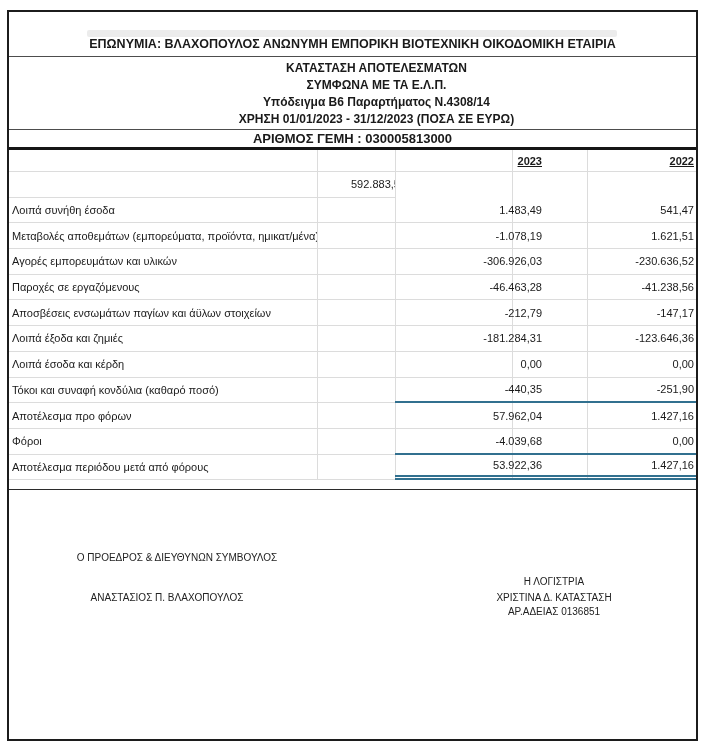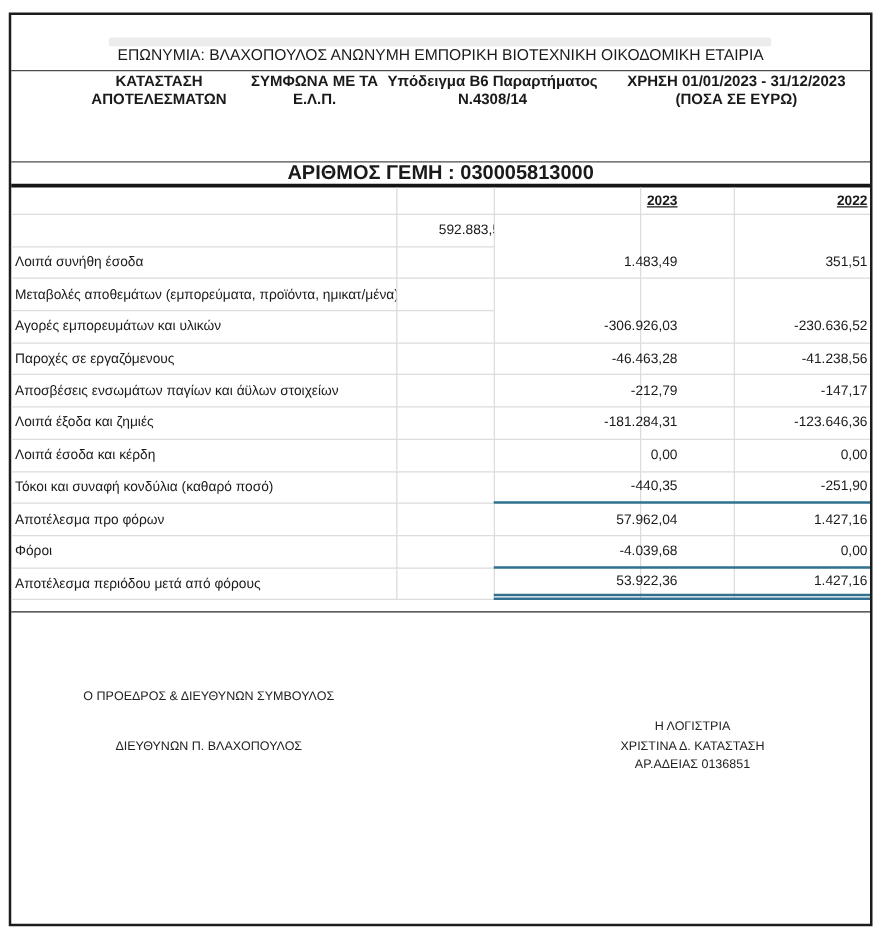--- a/index.html
+++ b/index.html
@@ -14,33 +14,33 @@
   }
   
   .scan-artifact{
     position:absolute;left:78px;top:18px;width:530px;height:7px;
     background:#ececec;border-radius:2px;
   }
   .title-row{
     position:absolute;left:0;top:0;width:100%;height:45px;
     display:flex;align-items:flex-end;justify-content:center;
     border-bottom:1px solid #4d4d4d;box-sizing:border-box;
-    font-weight:normal;font-size:12.5px;padding-bottom:5px;
+    font-weight:bold;font-size:12.5px;padding-bottom:5px;
   }
   .head-block{
     position:absolute;left:0;top:46px;width:100%;height:72px;
     border-bottom:1px solid #4d4d4d;box-sizing:border-box;
-    display:flex;flex-direction:row;justify-content:space-evenly;
+    display:flex;flex-direction:column;justify-content:space-evenly;
     text-align:center;font-weight:bold;font-size:12px;padding-left:48px;
   }
   .registry-row{
     position:absolute;left:0;top:118px;width:100%;height:20px;
     border-bottom:3px solid #151515;box-sizing:border-box;
     display:flex;align-items:center;justify-content:center;
-    font-weight:bold;font-size:16px;
+    font-weight:bold;font-size:13px;
   }
   
   .fin-table{position:absolute;left:0;top:138px;width:100%;height:330px;}
   .vline{position:absolute;top:0;height:330px;width:1px;background:#dcdcdc;}
   .vl-1{left:308px}.vl-2{left:386px}.vl-3{left:503px}.vl-4{left:578px}
   .t-row{
     position:relative;display:grid;grid-template-columns:308px 78px 1fr;
     height:25.7px;box-sizing:border-box;font-size:11px;
   }
   .t-row.head{height:22px;}
@@ -55,21 +55,21 @@
   .head .v23 span,.head .v22 span{font-weight:bold;text-decoration:underline;}
   .t-row.rule-single .cell.vals{border-bottom:2px solid #31708f;justify-content:space-between;}
   .t-row.rule-double .cell.vals{border-bottom:5px double #31708f;}
   
   .section-sep{
     position:absolute;left:0;top:477px;width:100%;height:0;
     border-top:1.5px solid #2b2b2b;
   }
   
   .sig{position:absolute;text-align:center;font-size:10px;color:#222;}
-  .sig-left-title{left:0;top:540px;width:316px;}
+  .sig-left-title{left:10px;top:540px;width:316px;}
   .sig-left-name{left:0;top:580px;width:316px;}
   .sig-right-title{left:400px;top:564px;width:290px;}
   .sig-right-name{left:400px;top:580px;width:290px;}
   .sig-right-lic{left:400px;top:594px;width:290px;}
 </style>
 </head>
 <body>
 
 <div class="page">
 
@@ -107,27 +107,31 @@
         <div class="v23">592.883,50</div>
         <div class="v22">394.981,79</div>
       </div>
     </div>
 
     <div class="t-row">
       <div class="cell lbl">Λοιπά συνήθη έσοδα</div>
       <div class="cell"></div>
       <div class="cell vals">
         <div class="v23">1.483,49</div>
-        <div class="v22">351,51</div>
+        <div class="v22">541,47</div>
       </div>
     </div>
 
     <div class="t-row">
       <div class="cell lbl">Μεταβολές αποθεμάτων (εμπορεύματα, προϊόντα, ημικατ/μένα)</div>
       <div class="cell"></div>
+      <div class="cell vals">
+        <div class="v23">-1.078,19</div>
+        <div class="v22">1.621,51</div>
+      </div>
     </div>
 
     <div class="t-row">
       <div class="cell lbl">Αγορές εμπορευμάτων και υλικών</div>
       <div class="cell"></div>
       <div class="cell vals">
         <div class="v23">-306.926,03</div>
         <div class="v22">-230.636,52</div>
       </div>
     </div>
@@ -201,18 +205,18 @@
       <div class="cell vals">
         <div class="v23">53.922,36</div>
         <div class="v22">1.427,16</div>
       </div>
     </div>
   </div>
 
   <div class="section-sep"></div>
 
   <div class="sig sig-left-title">Ο ΠΡΟΕΔΡΟΣ &amp; ΔΙΕΥΘΥΝΩΝ ΣΥΜΒΟΥΛΟΣ</div>
-  <div class="sig sig-left-name">ΔΙΕΥΘΥΝΩΝ Π. ΒΛΑΧΟΠΟΥΛΟΣ</div>
+  <div class="sig sig-left-name">ΑΝΑΣΤΑΣΙΟΣ Π. ΒΛΑΧΟΠΟΥΛΟΣ</div>
   <div class="sig sig-right-title">Η ΛΟΓΙΣΤΡΙΑ</div>
   <div class="sig sig-right-name">ΧΡΙΣΤΙΝΑ Δ. ΚΑΤΑΣΤΑΣΗ</div>
   <div class="sig sig-right-lic">ΑΡ.ΑΔΕΙΑΣ 0136851</div>
 
 </div>
 
 </body></html>

